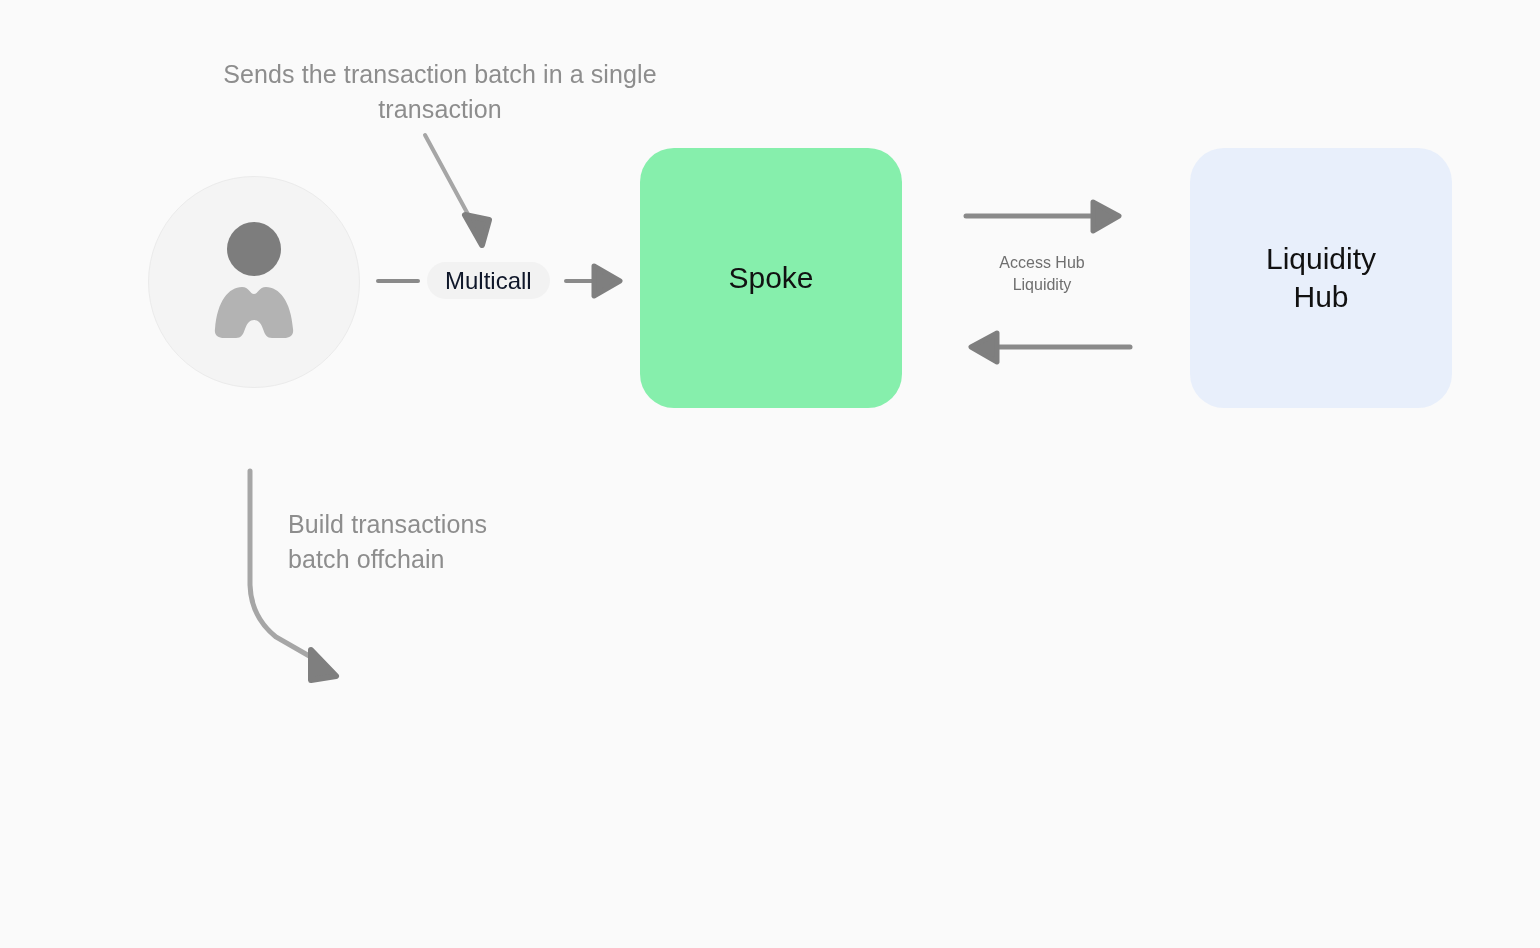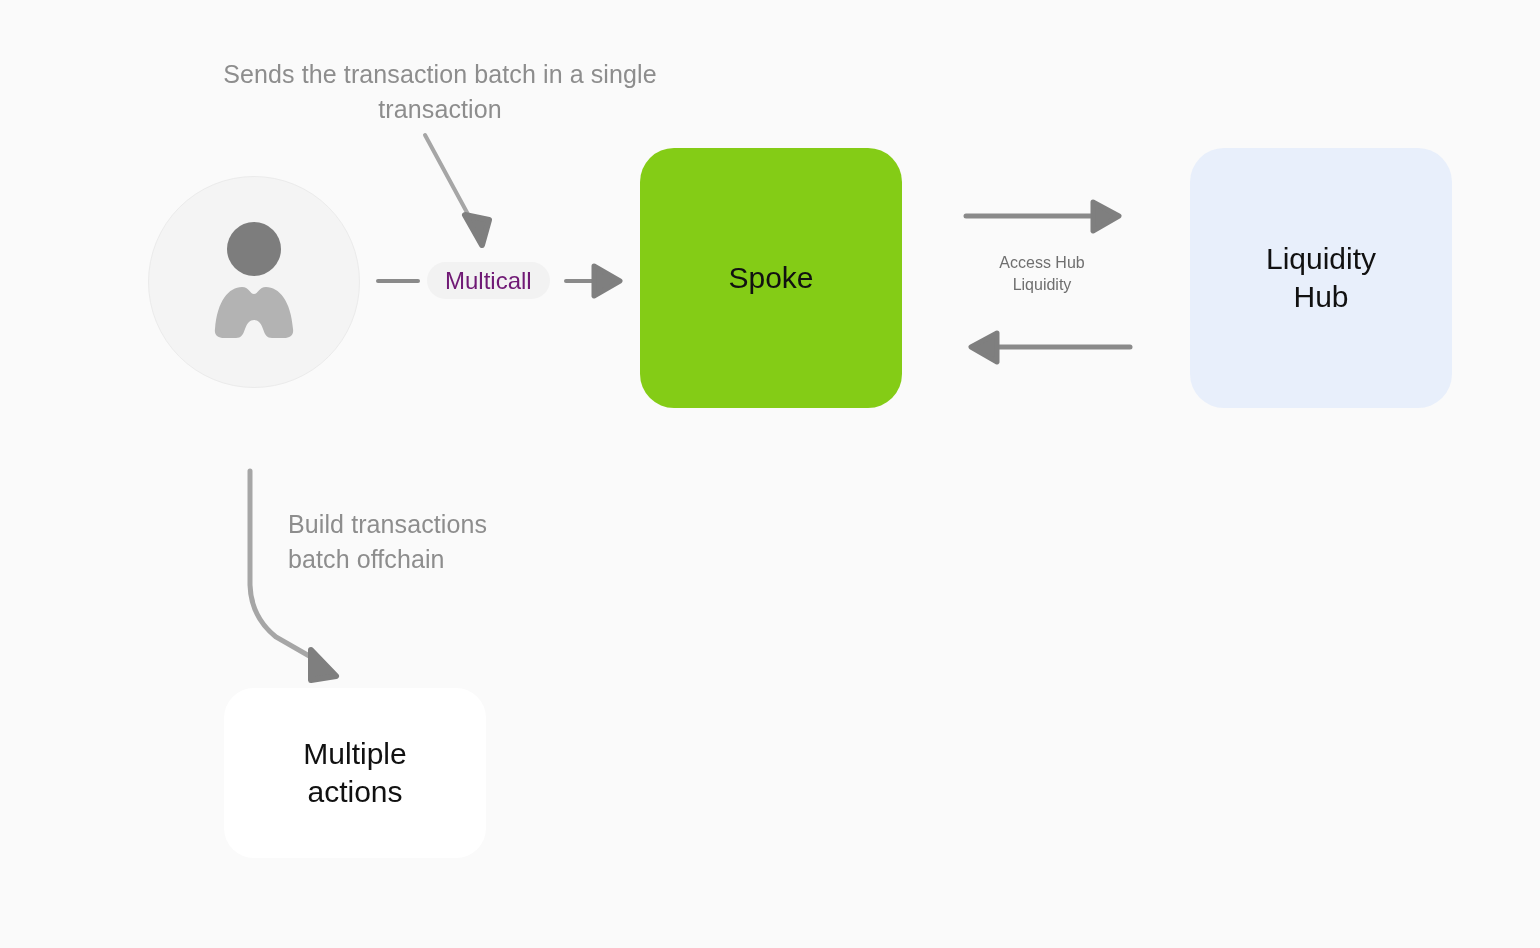--- a/index.html
+++ b/index.html
@@ -89,21 +89,21 @@
     position: absolute;
     left: 427px;
     top: 262px;
     height: 37px;
     padding: 0 18px;
     display: flex;
     align-items: center;
     justify-content: center;
     border-radius: 19px;
     background: #f2f2f2;
-    color: #701a75;
+    color: #0f172a;
     font-size: 24px;
     box-sizing: border-box;
   }
 
   
   .node-box {
     position: absolute;
     display: flex;
     align-items: center;
     justify-content: center;
@@ -113,21 +113,21 @@
     color: #111111;
     line-height: 1.28;
     white-space: pre-line;
     box-sizing: border-box;
   }
   #node-spoke {
     left: 640px;
     top: 148px;
     width: 262px;
     height: 260px;
-    background: #84cc16;
+    background: #86efac;
   }
   #node-hub {
     left: 1190px;
     top: 148px;
     width: 262px;
     height: 260px;
     background: #e8effb;
   }
   #node-actions {
     left: 224px;
@@ -195,16 +195,14 @@
     </svg>
   </div>
 
   <div id="multicall-pill">Multicall</div>
 
   <div class="node-box" id="node-spoke">Spoke</div>
 
   <div class="node-box" id="node-hub">Liquidity
 Hub</div>
 
-  <div class="node-box" id="node-actions">Multiple
-actions</div>
 
 </div>
 
 </body></html>

